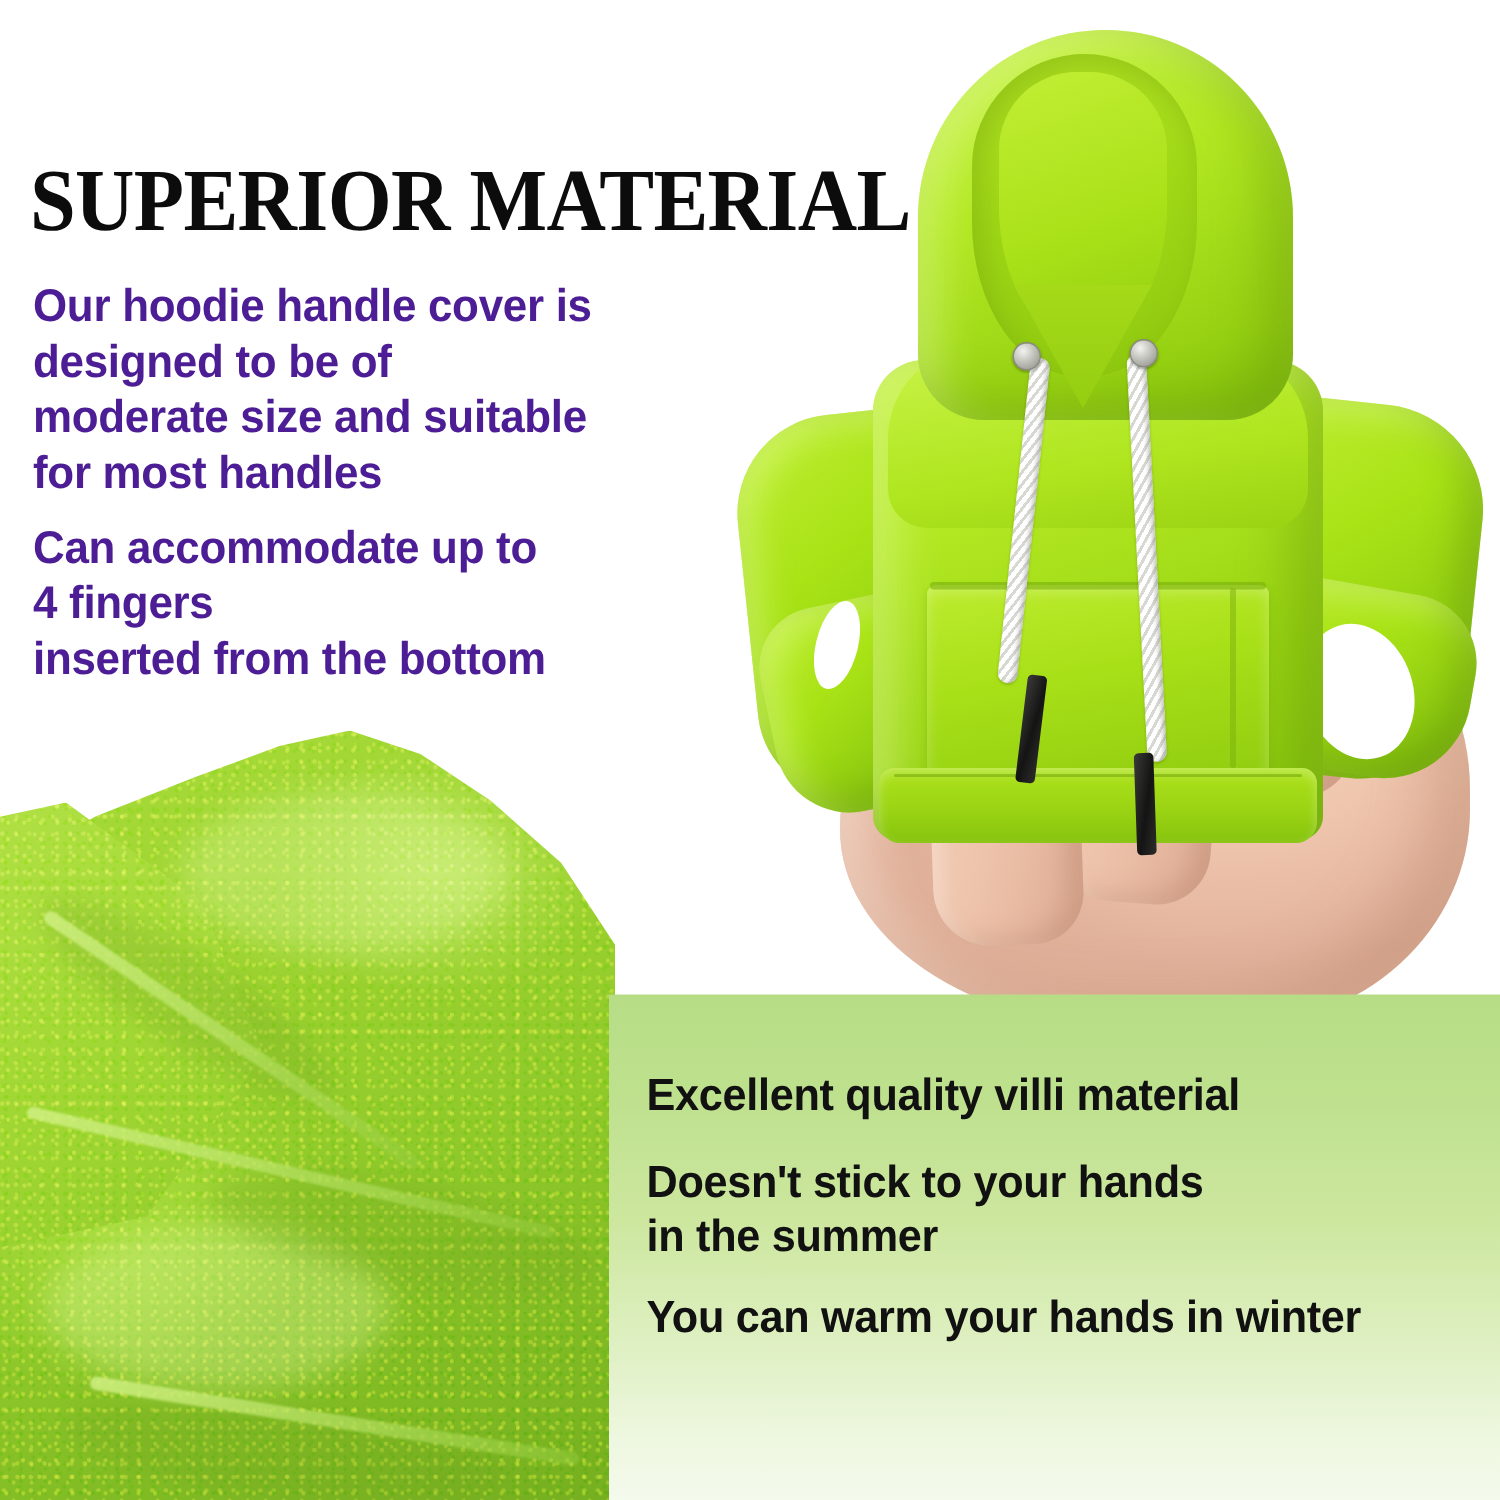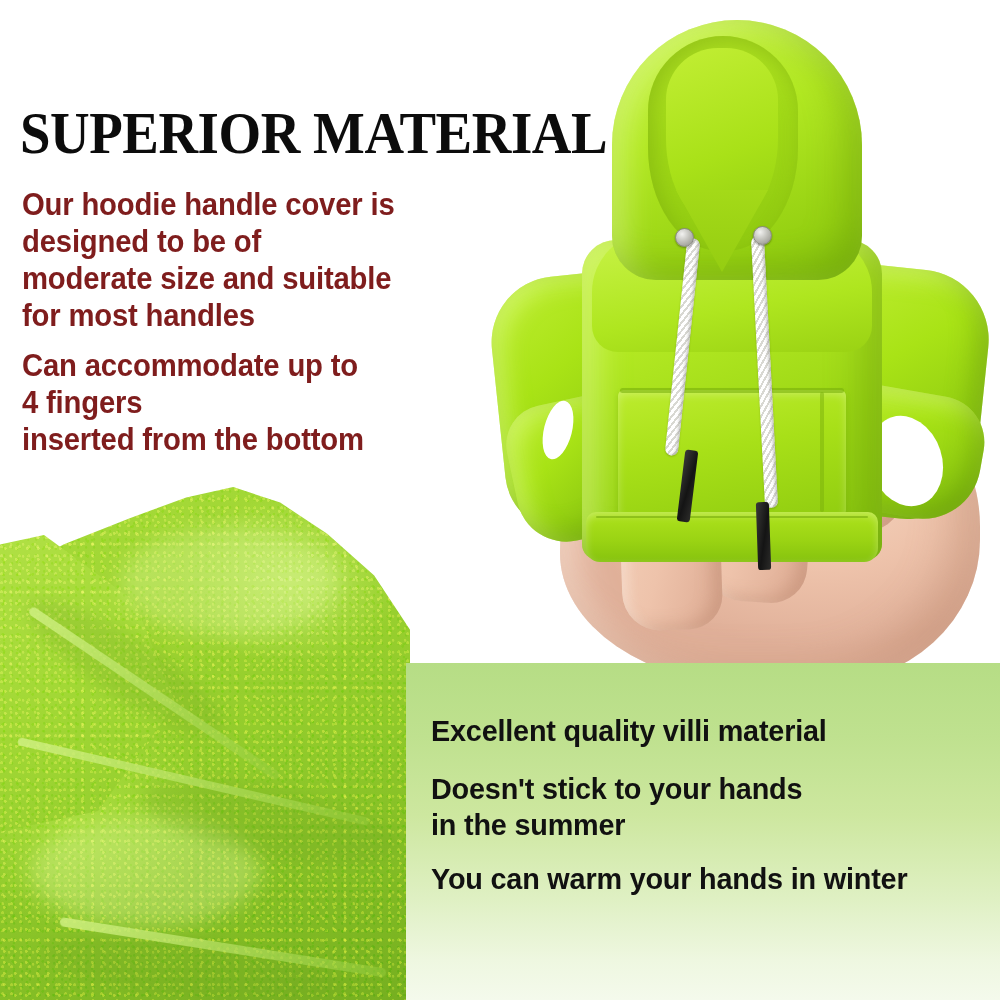--- a/index.html
+++ b/index.html
@@ -32,21 +32,21 @@
     transform-origin:left top;
     white-space:nowrap;
   }
 
   
   #left-copy{
     position:absolute;
     left:22px;
     top:186px;
     width:470px;
-    color:#7f1d1d;
+    color:#4c1d95;
   }
   .copy-para{
     font-family:"Liberation Sans", sans-serif;
     font-weight:700;
     font-size:30.5px;
     line-height:37px;
     letter-spacing:-0.2px;
     transform:scaleX(0.96);
     transform-origin:left top;
     white-space:pre-line;

